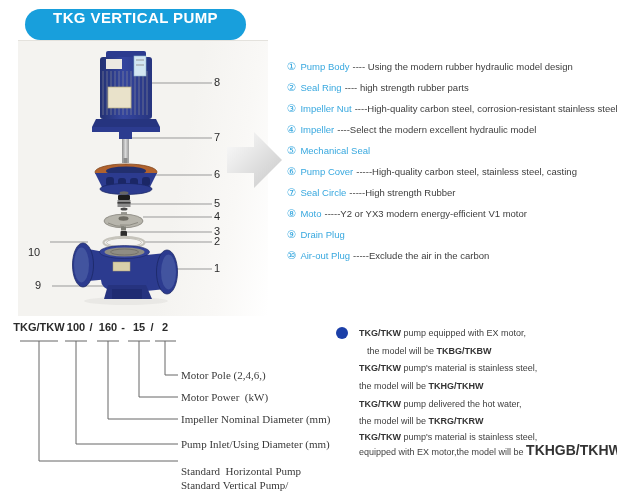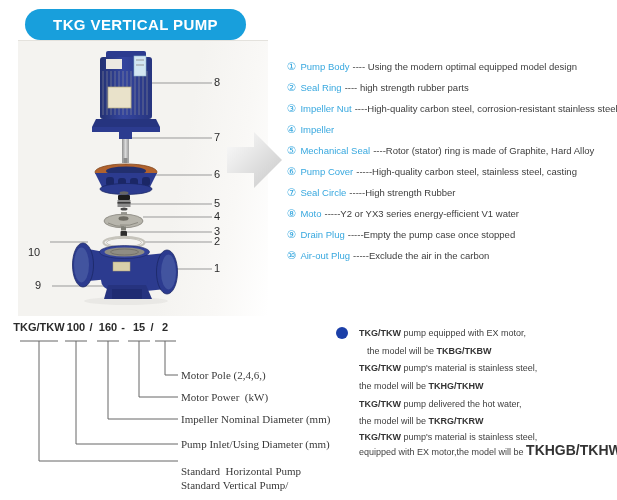--- a/index.html
+++ b/index.html
@@ -8,21 +8,21 @@
     background:#ffffff;
     font-family:"Liberation Sans","DejaVu Sans",sans-serif;
     -webkit-font-smoothing:antialiased;
   }
   .abs{position:absolute;}
 
   
   .header-pill{
     left:25px;top:9px;width:221px;height:31px;
     background:#189fdc;border-radius:16px;
-    display:flex;align-items:center;justify-content:center;
+    display:flex;align-items:flex-start;justify-content:center;
     color:#ffffff;font-weight:bold;font-size:15px;letter-spacing:.4px;
   }
 
   
   .photo{
     left:18px;top:40px;width:250px;height:275px;
     background:linear-gradient(100deg,#f4f3f0 62%,#f9f8f6 82%,#ffffff 100%);
     border-top:1px solid #e4e2dd;
   }
   .photo svg{display:block;}
@@ -187,29 +187,29 @@
 <div class="abs callout" style="left:214px;top:168px;">6</div>
 <div class="abs callout" style="left:214px;top:197px;">5</div>
 <div class="abs callout" style="left:214px;top:210px;">4</div>
 <div class="abs callout" style="left:214px;top:225px;">3</div>
 <div class="abs callout" style="left:214px;top:235px;">2</div>
 <div class="abs callout" style="left:214px;top:262px;">1</div>
 <div class="abs callout" style="left:28px;top:246px;">10</div>
 <div class="abs callout" style="left:35px;top:279px;">9</div>
 
 <div class="abs parts">
-  <div class="part-item"><span class="pnum">①</span><span class="pname">Pump Body</span><span class="pdesc">---- Using the modern optimal equipped model design</span></div>
+  <div class="part-item"><span class="pnum">①</span><span class="pname">Pump Body</span><span class="pdesc">---- Using the modern rubber hydraulic model design</span></div>
   <div class="part-item"><span class="pnum">②</span><span class="pname">Seal Ring</span><span class="pdesc">---- high strength rubber parts</span></div>
   <div class="part-item"><span class="pnum">③</span><span class="pname">Impeller Nut</span><span class="pdesc">----High-quality carbon steel, corrosion-resistant stainless steel</span></div>
-  <div class="part-item"><span class="pnum">④</span><span class="pname">Impeller</span></div>
-  <div class="part-item"><span class="pnum">⑤</span><span class="pname">Mechanical Seal</span><span class="pdesc">----Rotor (stator) ring is made of Graphite, Hard Alloy</span></div>
+  <div class="part-item"><span class="pnum">④</span><span class="pname">Impeller</span><span class="pdesc">----Select the modern excellent hydraulic model</span></div>
+  <div class="part-item"><span class="pnum">⑤</span><span class="pname">Mechanical Seal</span></div>
   <div class="part-item"><span class="pnum">⑥</span><span class="pname">Pump Cover</span><span class="pdesc">-----High-quality carbon steel, stainless steel, casting</span></div>
   <div class="part-item"><span class="pnum">⑦</span><span class="pname">Seal Circle</span><span class="pdesc">-----High strength Rubber</span></div>
-  <div class="part-item"><span class="pnum">⑧</span><span class="pname">Moto</span><span class="pdesc">-----Y2 or YX3 series energy-efficient V1 water</span></div>
-  <div class="part-item"><span class="pnum">⑨</span><span class="pname">Drain Plug</span><span class="pdesc">-----Empty the pump case once stopped</span></div>
+  <div class="part-item"><span class="pnum">⑧</span><span class="pname">Moto</span><span class="pdesc">-----Y2 or YX3 modern energy-efficient V1 motor</span></div>
+  <div class="part-item"><span class="pnum">⑨</span><span class="pname">Drain Plug</span></div>
   <div class="part-item"><span class="pnum">⑩</span><span class="pname">Air-out Plug</span><span class="pdesc">-----Exclude the air in the carbon</span></div>
 </div>
 
 <span class="abs model-token" style="left:39px;">TKG/TKW</span>
 <span class="abs model-token" style="left:76px;">100</span>
 <span class="abs model-token" style="left:91px;">/</span>
 <span class="abs model-token" style="left:108px;">160</span>
 <span class="abs model-token" style="left:123px;">-</span>
 <span class="abs model-token" style="left:139px;">15</span>
 <span class="abs model-token" style="left:152px;">/</span>

